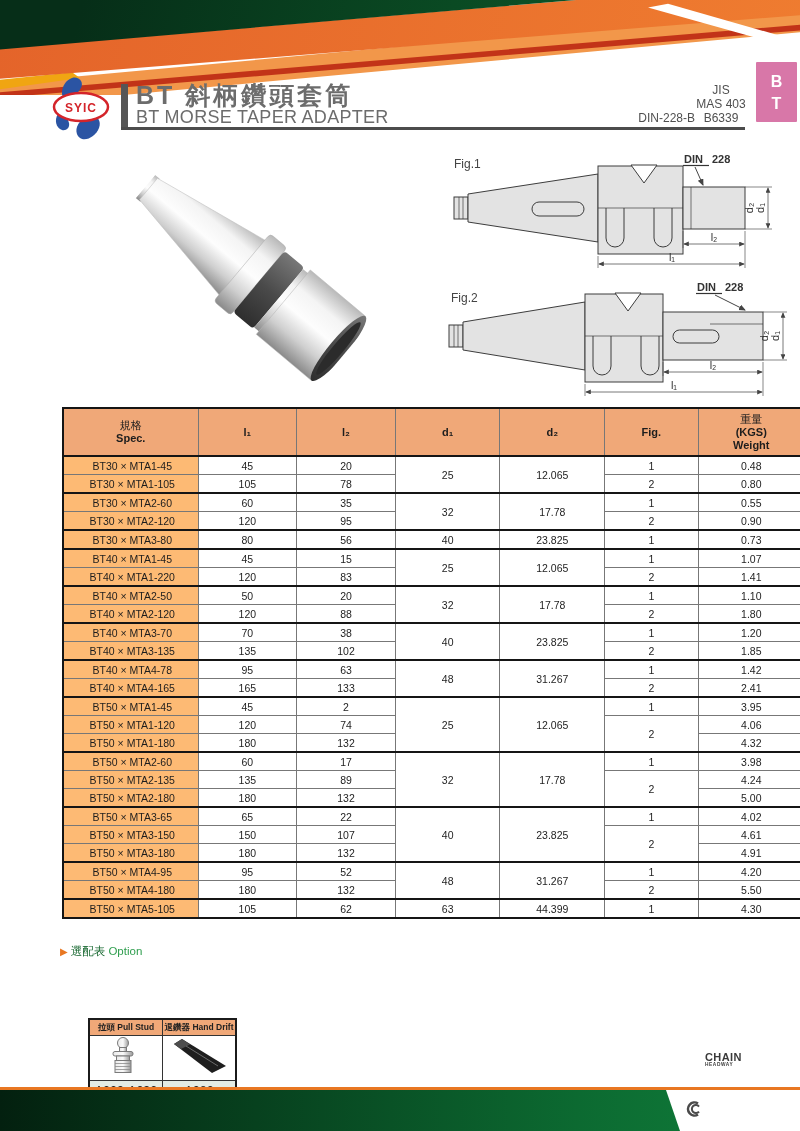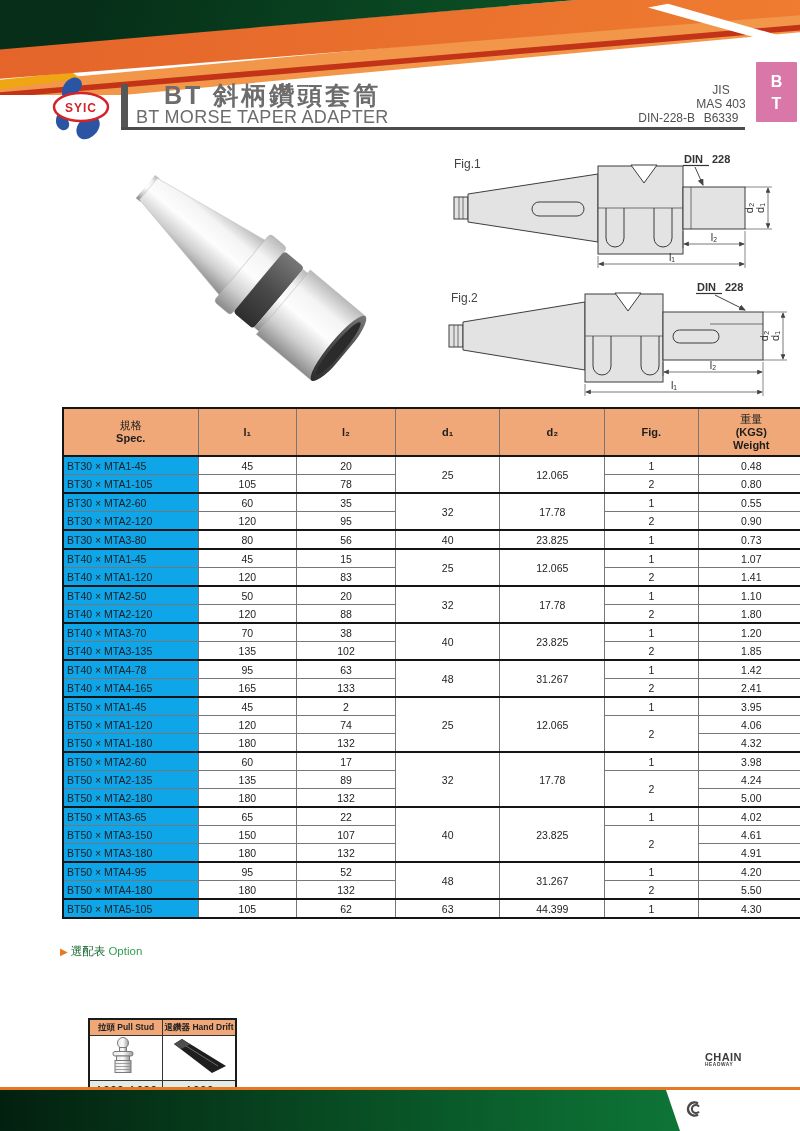--- a/index.html
+++ b/index.html
@@ -20,21 +20,21 @@
 
   
   .bt-tab{position:absolute;left:756px;top:62px;width:41px;height:60px;background:#d877a8;
           color:#fff;font-weight:bold;font-size:16px;text-align:center;line-height:1.55;
           padding-top:8px;box-sizing:border-box;border-radius:1px;}
   .bt-tab div{height:22px;}
 
   
   .brand-logo{position:absolute;left:44px;top:76px;}
   .title-bar{position:absolute;left:121px;top:84px;width:7px;height:43px;background:#565656;}
-  .title-zh{position:absolute;left:136px;top:79px;font-size:25px;font-weight:bold;color:#6c6c6c;letter-spacing:3px;margin-left:28px;}
+  .title-zh{position:absolute;left:136px;top:79px;font-size:25px;font-weight:bold;color:#6c6c6c;letter-spacing:3px;}
   .title-en{position:absolute;left:136px;top:107px;font-size:18px;font-weight:normal;color:#6c6c6c;letter-spacing:.3px;}
   .title-rule{position:absolute;left:121px;top:127px;width:624px;height:3px;background:#4c4c4c;}
   .std-din{position:absolute;left:540px;top:111px;width:155px;text-align:right;font-size:12px;color:#4f4f4f;}
   .std-jis{position:absolute;left:693px;top:83px;width:56px;text-align:center;font-size:12px;color:#4f4f4f;line-height:14px;}
 
   
   .photo{position:absolute;left:115px;top:210px;transform:rotate(40deg);transform-origin:50% 50%;}
 
   
   .fig1{position:absolute;left:448px;top:152px;}
@@ -46,21 +46,21 @@
   
   .main-table{position:absolute;left:62px;top:407px;width:744px;border-collapse:collapse;
               font-size:10.5px;color:#1d1d1d;table-layout:fixed;}
   .main-table,.main-table th,.main-table td{border:1px solid #777;}
   .main-table{border:2px solid #151515;}
   .main-table thead th{background:#f0a878;height:46px;font-size:11px;line-height:13px;
                        border-bottom:2px solid #151515;padding:0;}
   .main-table thead .zh{display:block;font-weight:normal;}
   .main-table thead .b{display:block;font-weight:bold;}
   .main-table td{height:17px;padding:0;text-align:center;}
-  .main-table td.sp{background:#0ea5e9;text-align:left;padding-left:3px;}
+  .main-table td.sp{background:#fdba74;text-align:center;padding-left:3px;}
   .main-table tr.g td{border-top:2px solid #151515;}
 
   
   .opt-title{position:absolute;left:60px;top:944px;font-size:11.5px;font-weight:normal;}
   .opt-title .arr{color:#e87722;font-size:10px;margin-right:3px;}
   .opt-title .zh{color:#15662e;}
   .opt-title .en{color:#2f9e4e;}
   .opt-table{position:absolute;left:60px;top:1018px;border-collapse:collapse;table-layout:fixed;margin-left:28px;}
   .opt-table,.opt-table th,.opt-table td{border:1px solid #333;}
   .opt-table{border:2px solid #1b1b1b;}
@@ -307,21 +307,21 @@
       <tr class="g">
           <td class="sp">BT40 × MTA1-45</td>
           <td>45</td>
           <td>15</td>
           <td rowspan="2">25</td>
           <td rowspan="2">12.065</td>
           <td>1</td>
           <td>1.07</td>
         </tr>
       <tr>
-          <td class="sp">BT40 × MTA1-120</td>
+          <td class="sp">BT40 × MTA1-220</td>
           <td>120</td>
           <td>83</td>
           <td>2</td>
           <td>1.41</td>
         </tr>
       <tr class="g">
           <td class="sp">BT40 × MTA2-50</td>
           <td>50</td>
           <td>20</td>
           <td rowspan="2">32</td>

